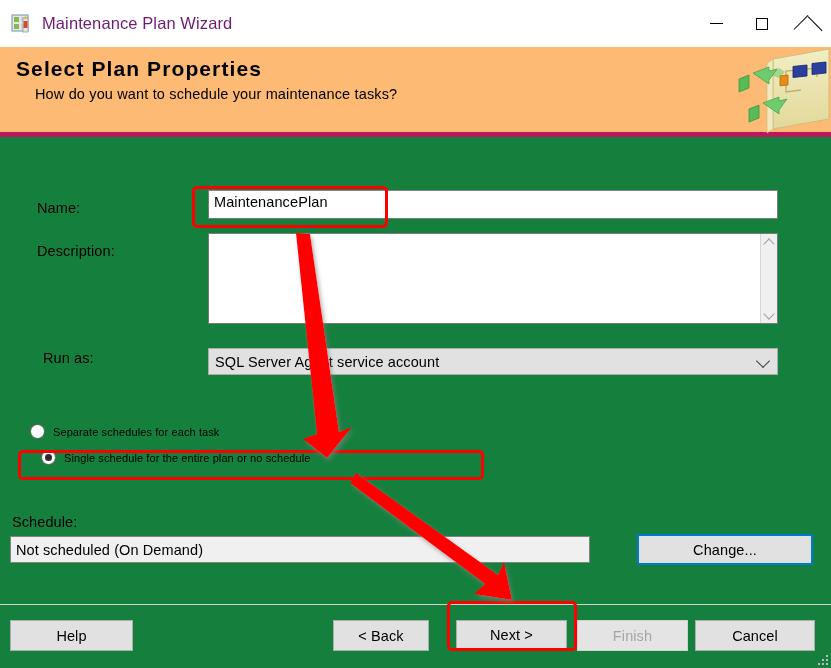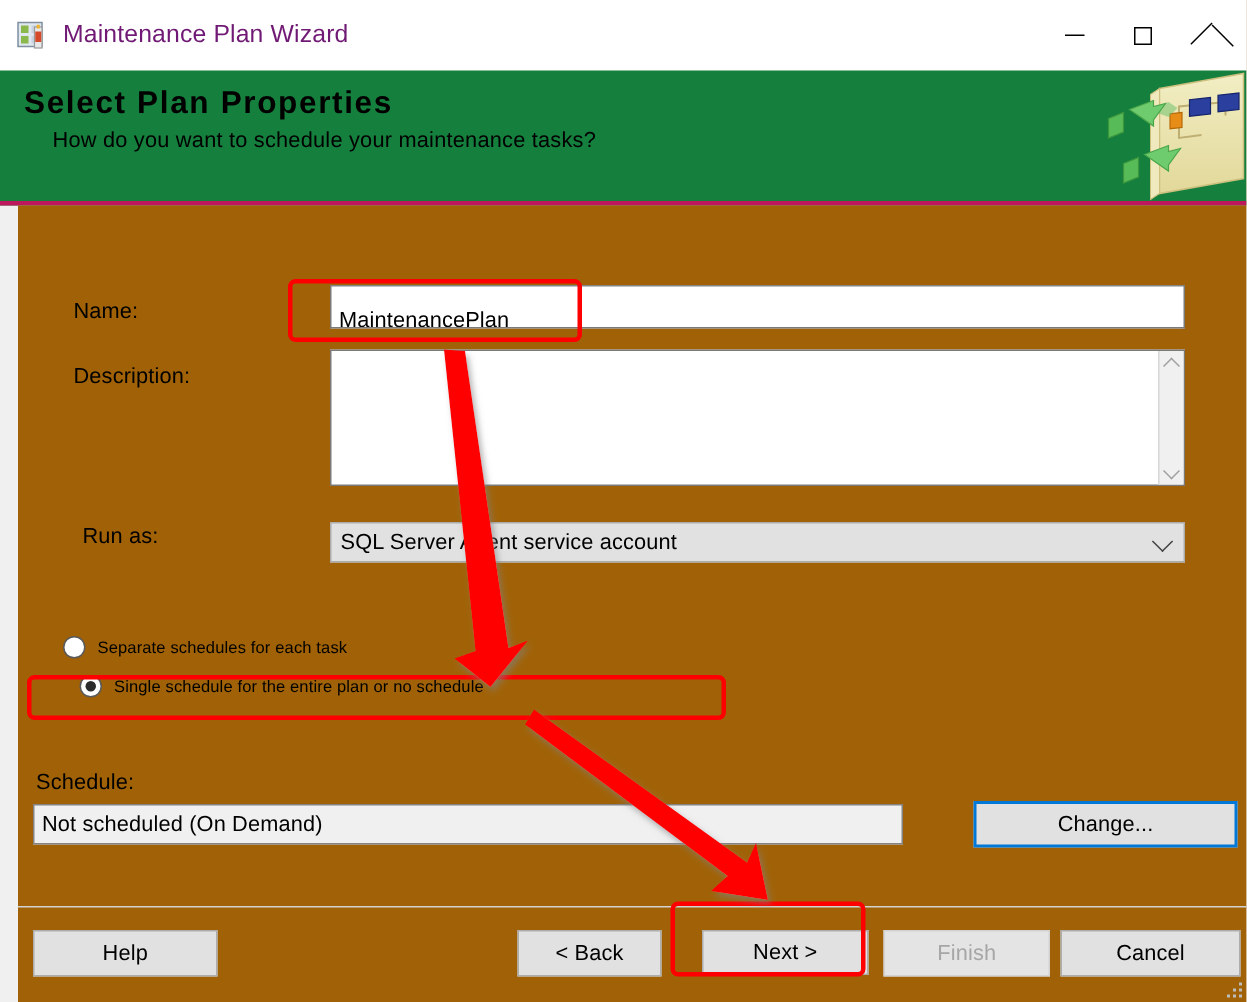--- a/index.html
+++ b/index.html
@@ -93,24 +93,24 @@
     height: 20px;
     background: #000;
     transform-origin: top center;
   }
   .glyph-close::before { transform: rotate(45deg) translateX(-0.7px); }
   .glyph-close::after  { transform: rotate(-45deg) translateX(-0.7px); }
 
   
   .banner {
     height: 90px;
-    background: #15803d;
+    background: #fdba74;
     position: relative;
     flex: 0 0 auto;
-    border-bottom: 3px solid #be185d;
+    border-bottom: 5px solid #be185d;
     box-sizing: border-box;
   }
   .banner-title {
     position: absolute;
     left: 16px;
     top: 10px;
     font-size: 21px;
     font-weight: bold;
     color: #000;
     letter-spacing: 1.1px;
@@ -129,41 +129,40 @@
     top: 0;
     width: 100px;
     height: 89px;
     overflow: hidden;
   }
 
   
   .body-area {
     flex: 1 1 auto;
     position: relative;
-    background: #a16207;
-    margin-left: 12px;
+    background: #15803d;
   }
 
   .lbl {
     position: absolute;
     font-size: 14.5px;
     color: #000;
     letter-spacing: 0.1px;
     white-space: nowrap;
   }
 
   .textbox {
     position: absolute;
     box-sizing: border-box;
     background: #ffffff;
     border: 1px solid #7a7a7a;
     border-top-color: #848484;
     font-size: 14.5px;
     color: #000;
-    padding: 15px 0 0 5px;
+    padding: 3px 0 0 5px;
     letter-spacing: 0.1px;
     overflow: hidden;
     white-space: nowrap;
   }
 
   .textarea-wrap {
     position: absolute;
     box-sizing: border-box;
     background: #ffffff;
     border: 1px solid #7a7a7a;

